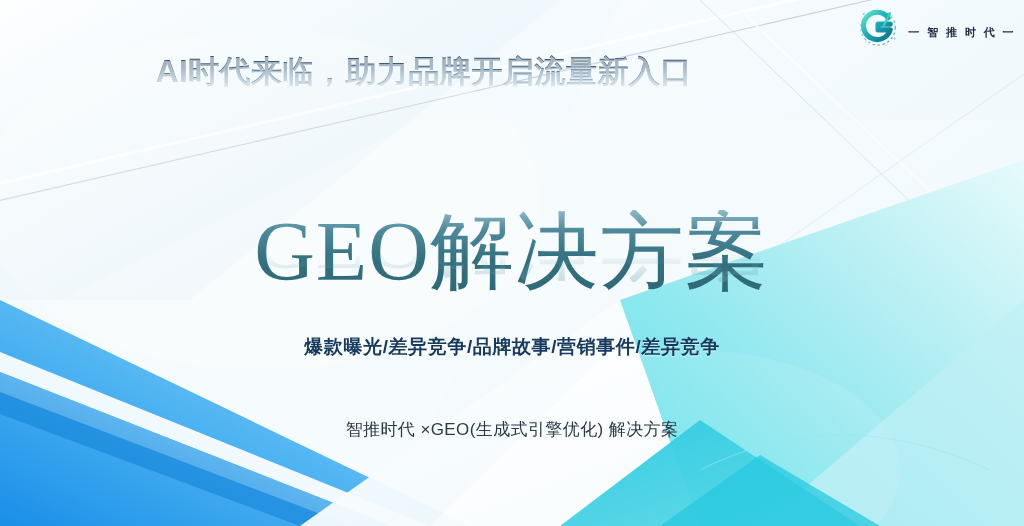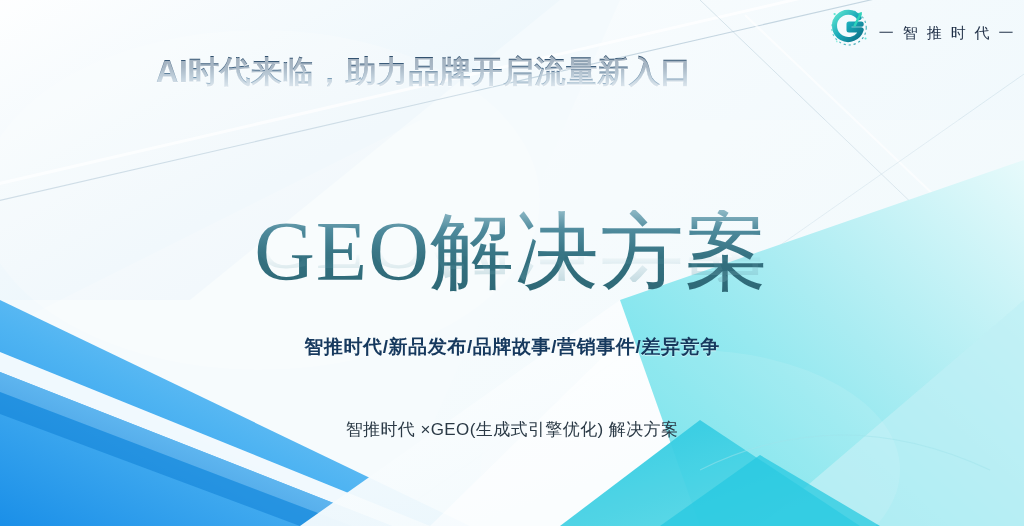--- a/index.html
+++ b/index.html
@@ -39,22 +39,22 @@
   #logo-text { display: flex; flex-direction: column; align-items: center; line-height: 1; }
   #logo-name {
     font-size: 24px;
     font-weight: bold;
     color: #15243a;
     letter-spacing: -0.2px;
     font-family: "Liberation Sans", sans-serif;
   }
   #logo-tagline {
     margin-top: 11px;
-    font-size: 15px;
-    font-weight: normal;
+    font-size: 11px;
+    font-weight: bold;
     color: #1d2d45;
     letter-spacing: 2.4px;
     white-space: nowrap;
   }
 
   
   #heading {
     position: absolute;
     top: 52px;
     left: 0;
@@ -250,17 +250,17 @@
 
   <div id="heading">
     <div class="heading-line">AI时代来临，助力品牌开启流量新入口</div>
   </div>
 
   <div id="title-block">
     <div id="main-title">GEO解决方案</div>
     <div id="main-title-reflection">GEO解决方案</div>
   </div>
 
-  <div id="subtitle">智推时代/新品发布/品牌故事/营销事件/差异竞争</div>
+  <div id="subtitle">爆款曝光/差异竞争/品牌故事/营销事件/差异竞争</div>
 
   <div id="footer-line">智推时代 ×GEO(生成式引擎优化) 解决方案</div>
 
 </div>
 
 </body></html>

